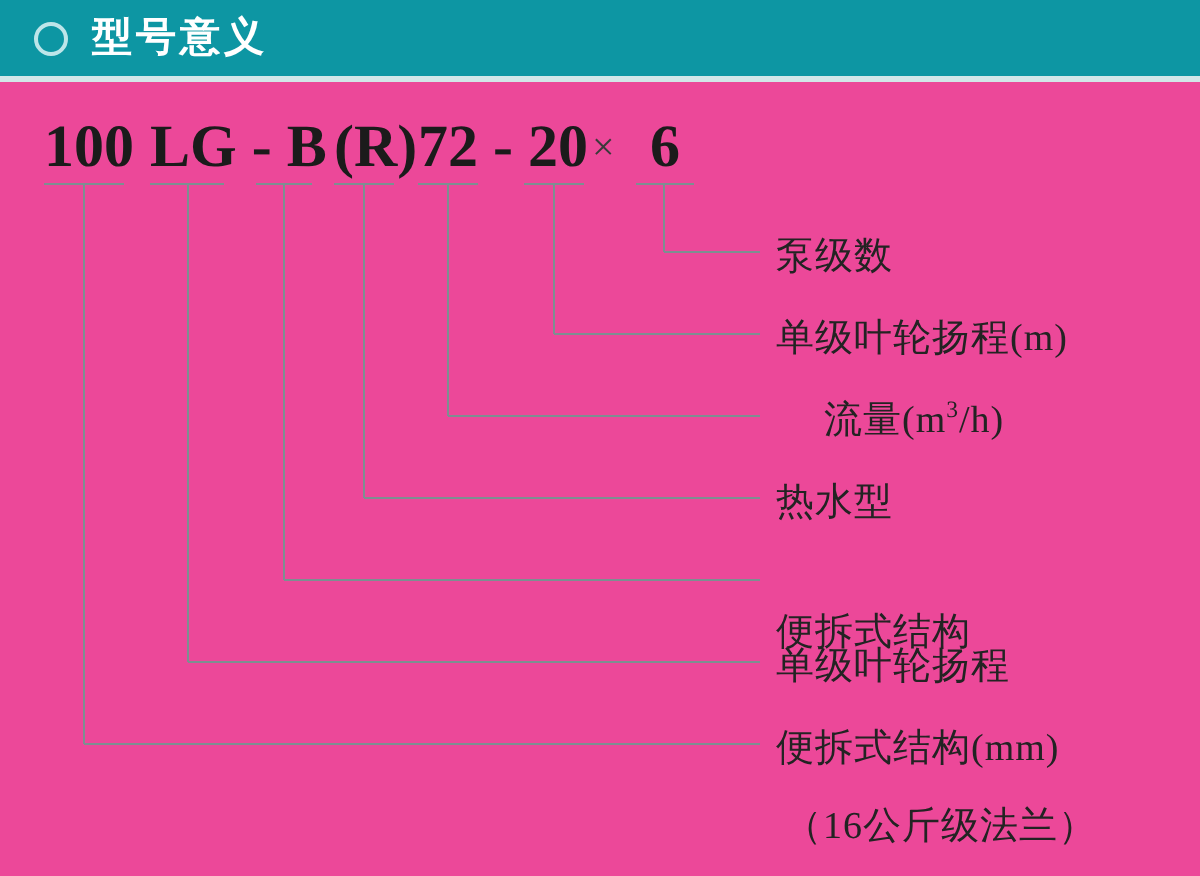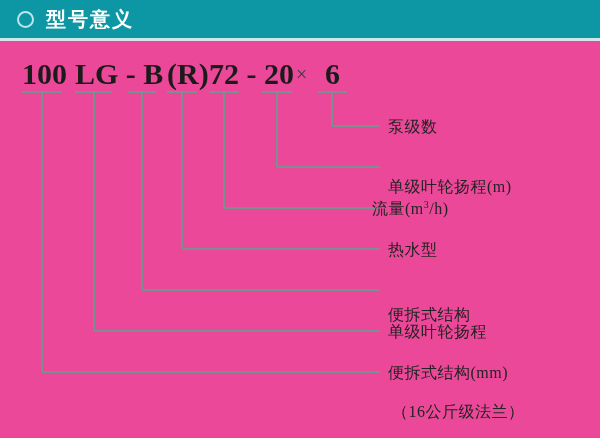--- a/index.html
+++ b/index.html
@@ -88,21 +88,21 @@
     left: 0;
     top: 0;
     width: 600px;
     height: 438px;
     pointer-events: none;
   }
 
   
   .label {
     position: absolute;
-    font-size: 16px;
+    font-size: 19px;
     color: #232323;
     line-height: 1;
     white-space: nowrap;
     letter-spacing: 0.5px;
   }
   .label sup {
     font-size: 0.62em;
     vertical-align: super;
     line-height: 0;
   }
@@ -146,22 +146,22 @@
       <line x1="75" y1="92" x2="112" y2="92" stroke="#7d8e91" stroke-width="1.2" shape-rendering="crispEdges"></line>
       <line x1="94" y1="92" x2="94" y2="331" stroke="#7d8e91" stroke-width="1.2" shape-rendering="crispEdges"></line>
       <line x1="94" y1="331" x2="380" y2="331" stroke="#7d8e91" stroke-width="1.2" shape-rendering="crispEdges"></line>
       <line x1="22" y1="92" x2="62" y2="92" stroke="#7d8e91" stroke-width="1.2" shape-rendering="crispEdges"></line>
       <line x1="42" y1="92" x2="42" y2="372" stroke="#7d8e91" stroke-width="1.2" shape-rendering="crispEdges"></line>
       <line x1="42" y1="372" x2="380" y2="372" stroke="#7d8e91" stroke-width="1.2" shape-rendering="crispEdges"></line>
     </svg>
 
   <div id="labels-layer">
       <div class="label" style="left: 388px; top: 119px;">泵级数</div>
-      <div class="label" style="left: 388px; top: 160px; margin-top: 19px;">单级叶轮扬程(m)</div>
-      <div class="label" style="left: 372px; top: 201px; text-align: right;">流量(m<sup>3</sup>/h)</div>
+      <div class="label" style="left: 388px; top: 160px;">单级叶轮扬程(m)</div>
+      <div class="label" style="left: 412px; top: 201px; text-align: right;">流量(m<sup>3</sup>/h)</div>
       <div class="label" style="left: 388px; top: 242px;">热水型</div>
       <div class="label" style="left: 388px; top: 283px; margin-top: 24px;">便拆式结构</div>
       <div class="label" style="left: 388px; top: 324px;">单级叶轮扬程</div>
       <div class="label" style="left: 388px; top: 365px;">便拆式结构(mm)</div>
       <div class="label" style="left: 392px; top: 404px;">（16公斤级法兰）</div>
     </div>
 
 </div>
 
 </body></html>

